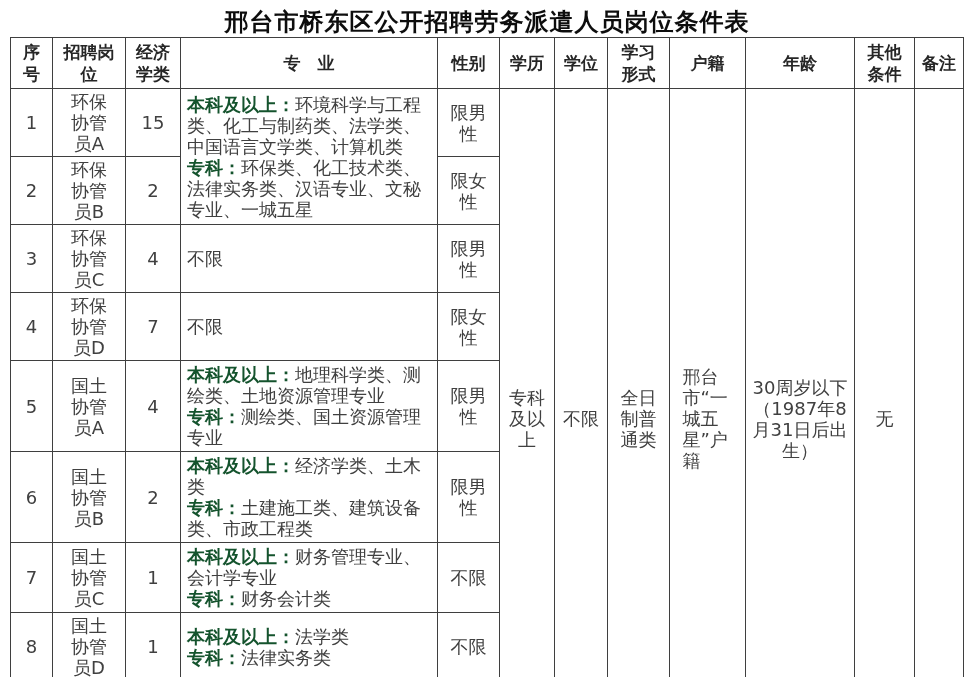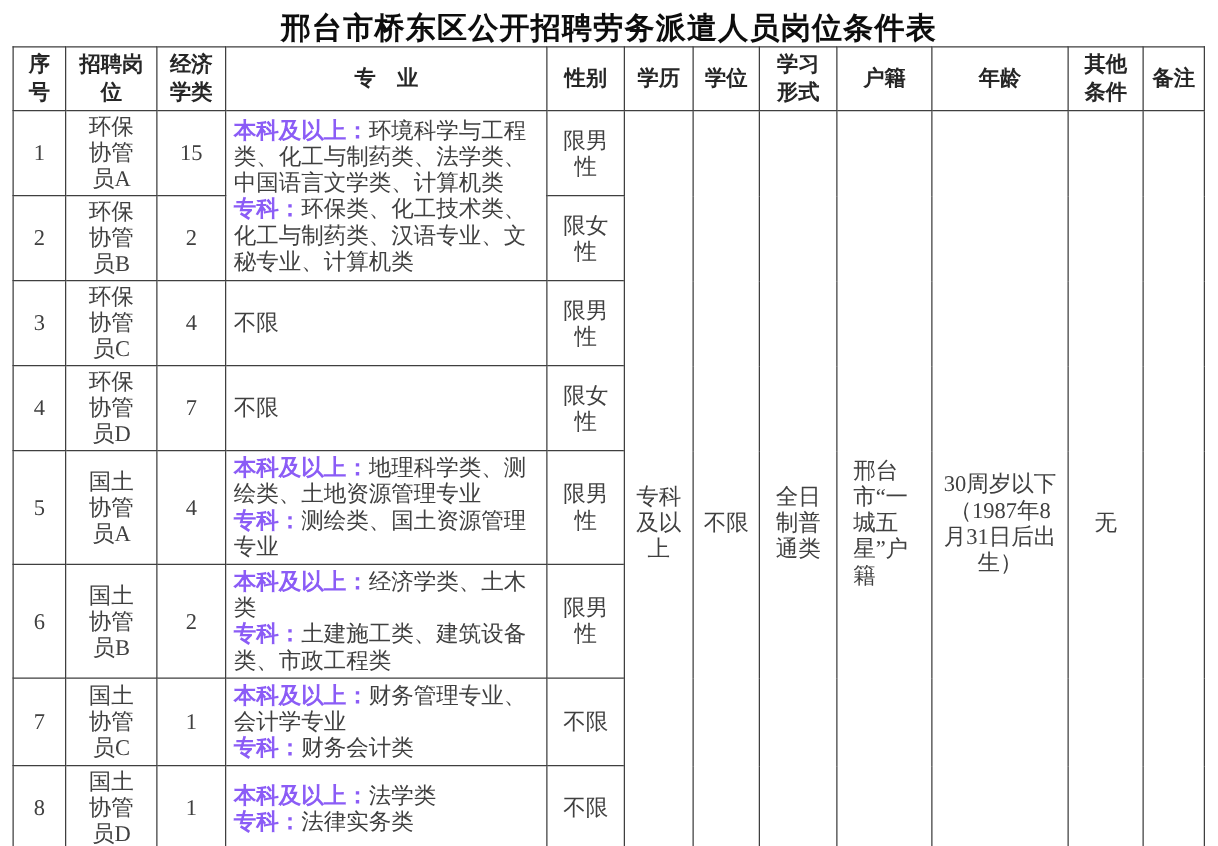--- a/index.html
+++ b/index.html
@@ -3,21 +3,21 @@
 <meta charset="utf-8">
 <style>
   * { margin:0; padding:0; box-sizing:border-box; }
   html,body { background:#ffffff; }
   body {
     width:974px; height:677px;
     font-family:"DejaVu Sans","Liberation Sans",sans-serif;
     color:#404040;
     overflow:hidden;
   }
-  .page { position:relative; width:974px; height:677px; background:#fff;font-family:Liberation Serif, serif; }
+  .page { position:relative; width:974px; height:677px; background:#fff; }
 
   .title {
     height:37px;
     padding-top:6px;
     text-align:center;
     font-size:24px;
     font-weight:bold;
     color:#0d0d0d;
     letter-spacing:1px;
     white-space:nowrap;
@@ -45,21 +45,21 @@
     font-size:17px;
     line-height:22px;
     padding:2px 6px;
   }
   .jobs td.pos { padding:2px 17px; }
   .jobs td.major {
     text-align:left;
     padding:3px 6px;
   }
   .jobs td.major p { margin:0; }
-  .jobs td.major b { color:#8b5cf6; font-weight:bold; }
+  .jobs td.major b { color:#14532d; font-weight:bold; }
 
   .w40 { display:inline-block; width:40px; text-align:center; }
   .w50 { display:inline-block; width:50px; text-align:left; }
   .w95 { display:inline-block; width:95px; }
 
   tr.rh  { height:51px; }
   tr.r1  { height:60px; }
   tr.r2  { height:63px; }
   tr.r3  { height:44px; }
   tr.r4  { height:48px; }
@@ -117,21 +117,21 @@
       <th>其他条件</th>
       <th>备注</th>
     </tr>
 
     <tr class="r1">
       <td>1</td>
       <td class="pos">环保协管员A</td>
       <td>15</td>
       <td class="major" rowspan="2">
         <p><b>本科及以上：</b><span>环境科学与工程类、化工与制药类、法学类、中国语言文学类、计算机类</span></p>
-        <p><b>专科：</b><span>环保类、化工技术类、化工与制药类、汉语专业、文秘专业、计算机类</span></p>
+        <p><b>专科：</b><span>环保类、化工技术类、法律实务类、汉语专业、文秘专业、一城五星</span></p>
       </td>
       <td>限男性</td>
       <td rowspan="9"><span class="w40">专科及以上</span></td>
       <td rowspan="9">不限</td>
       <td rowspan="9"><span class="w40">全日制普通类</span></td>
       <td rowspan="9"><span class="w50">邢台市“一城五星”户籍</span></td>
       <td rowspan="9"><span class="w95">30周岁以下（1987年8月31日后出生）</span></td>
       <td rowspan="9">无</td>
       <td rowspan="9"></td>
     </tr>

